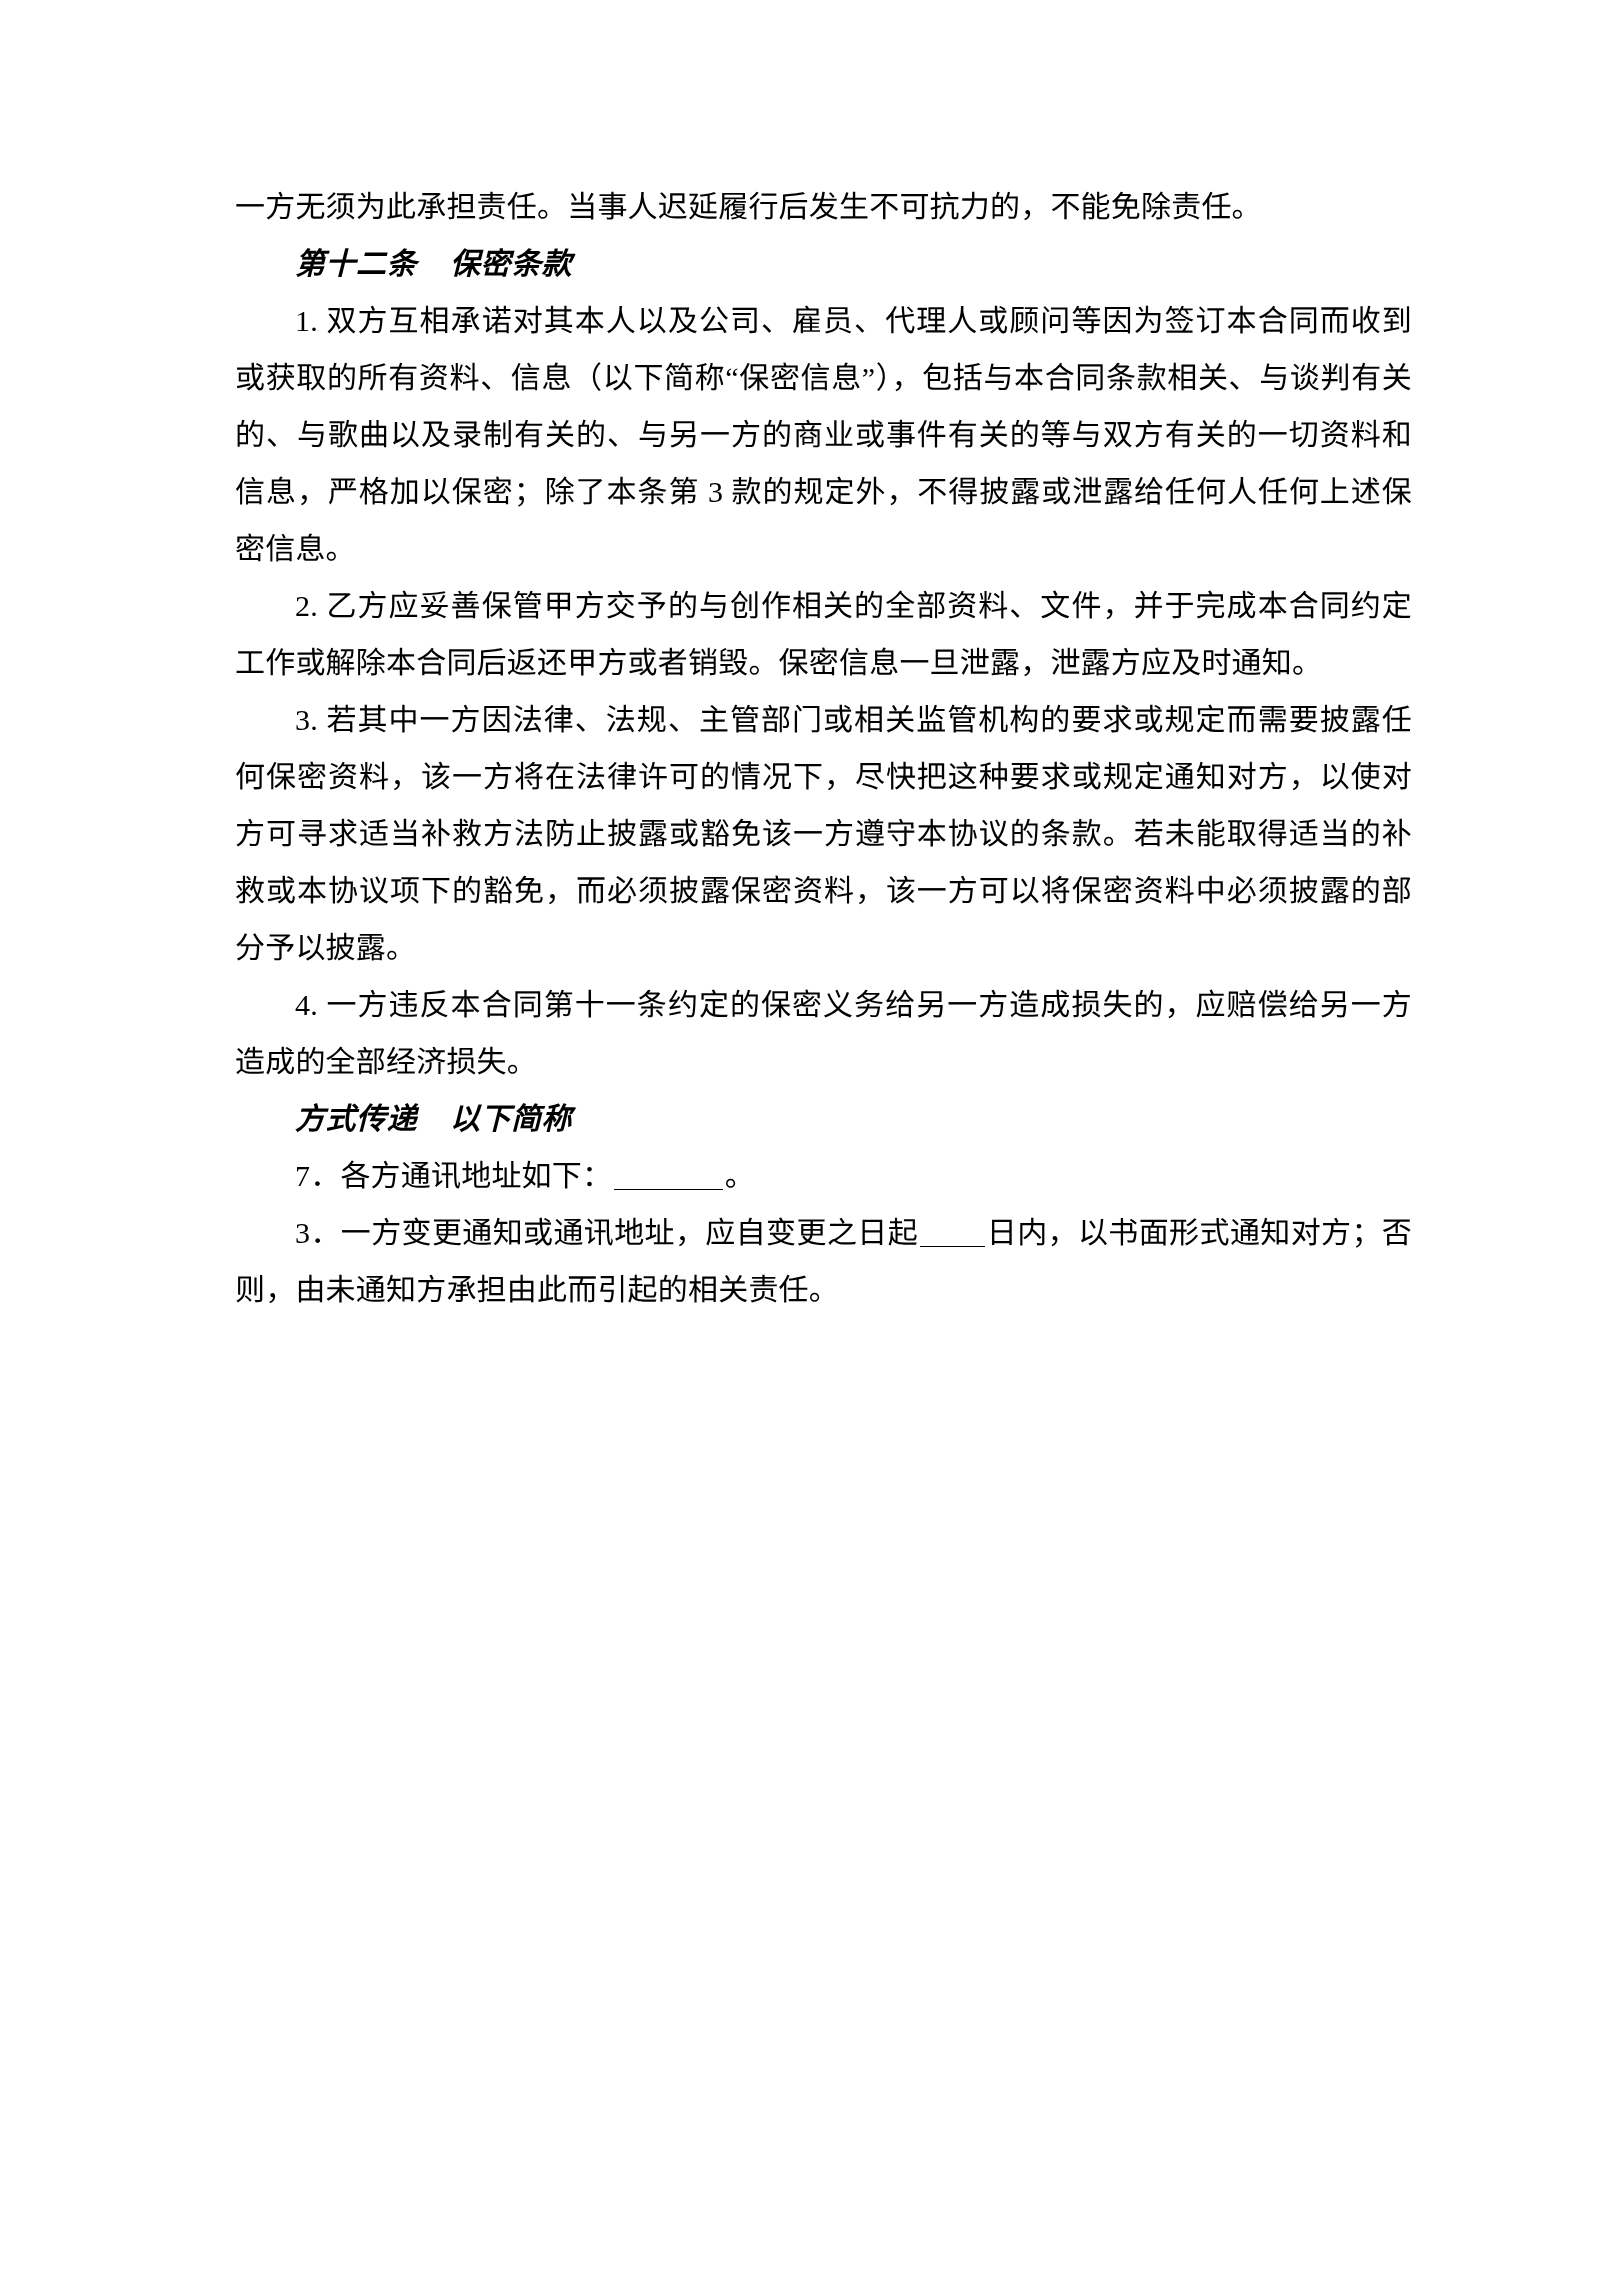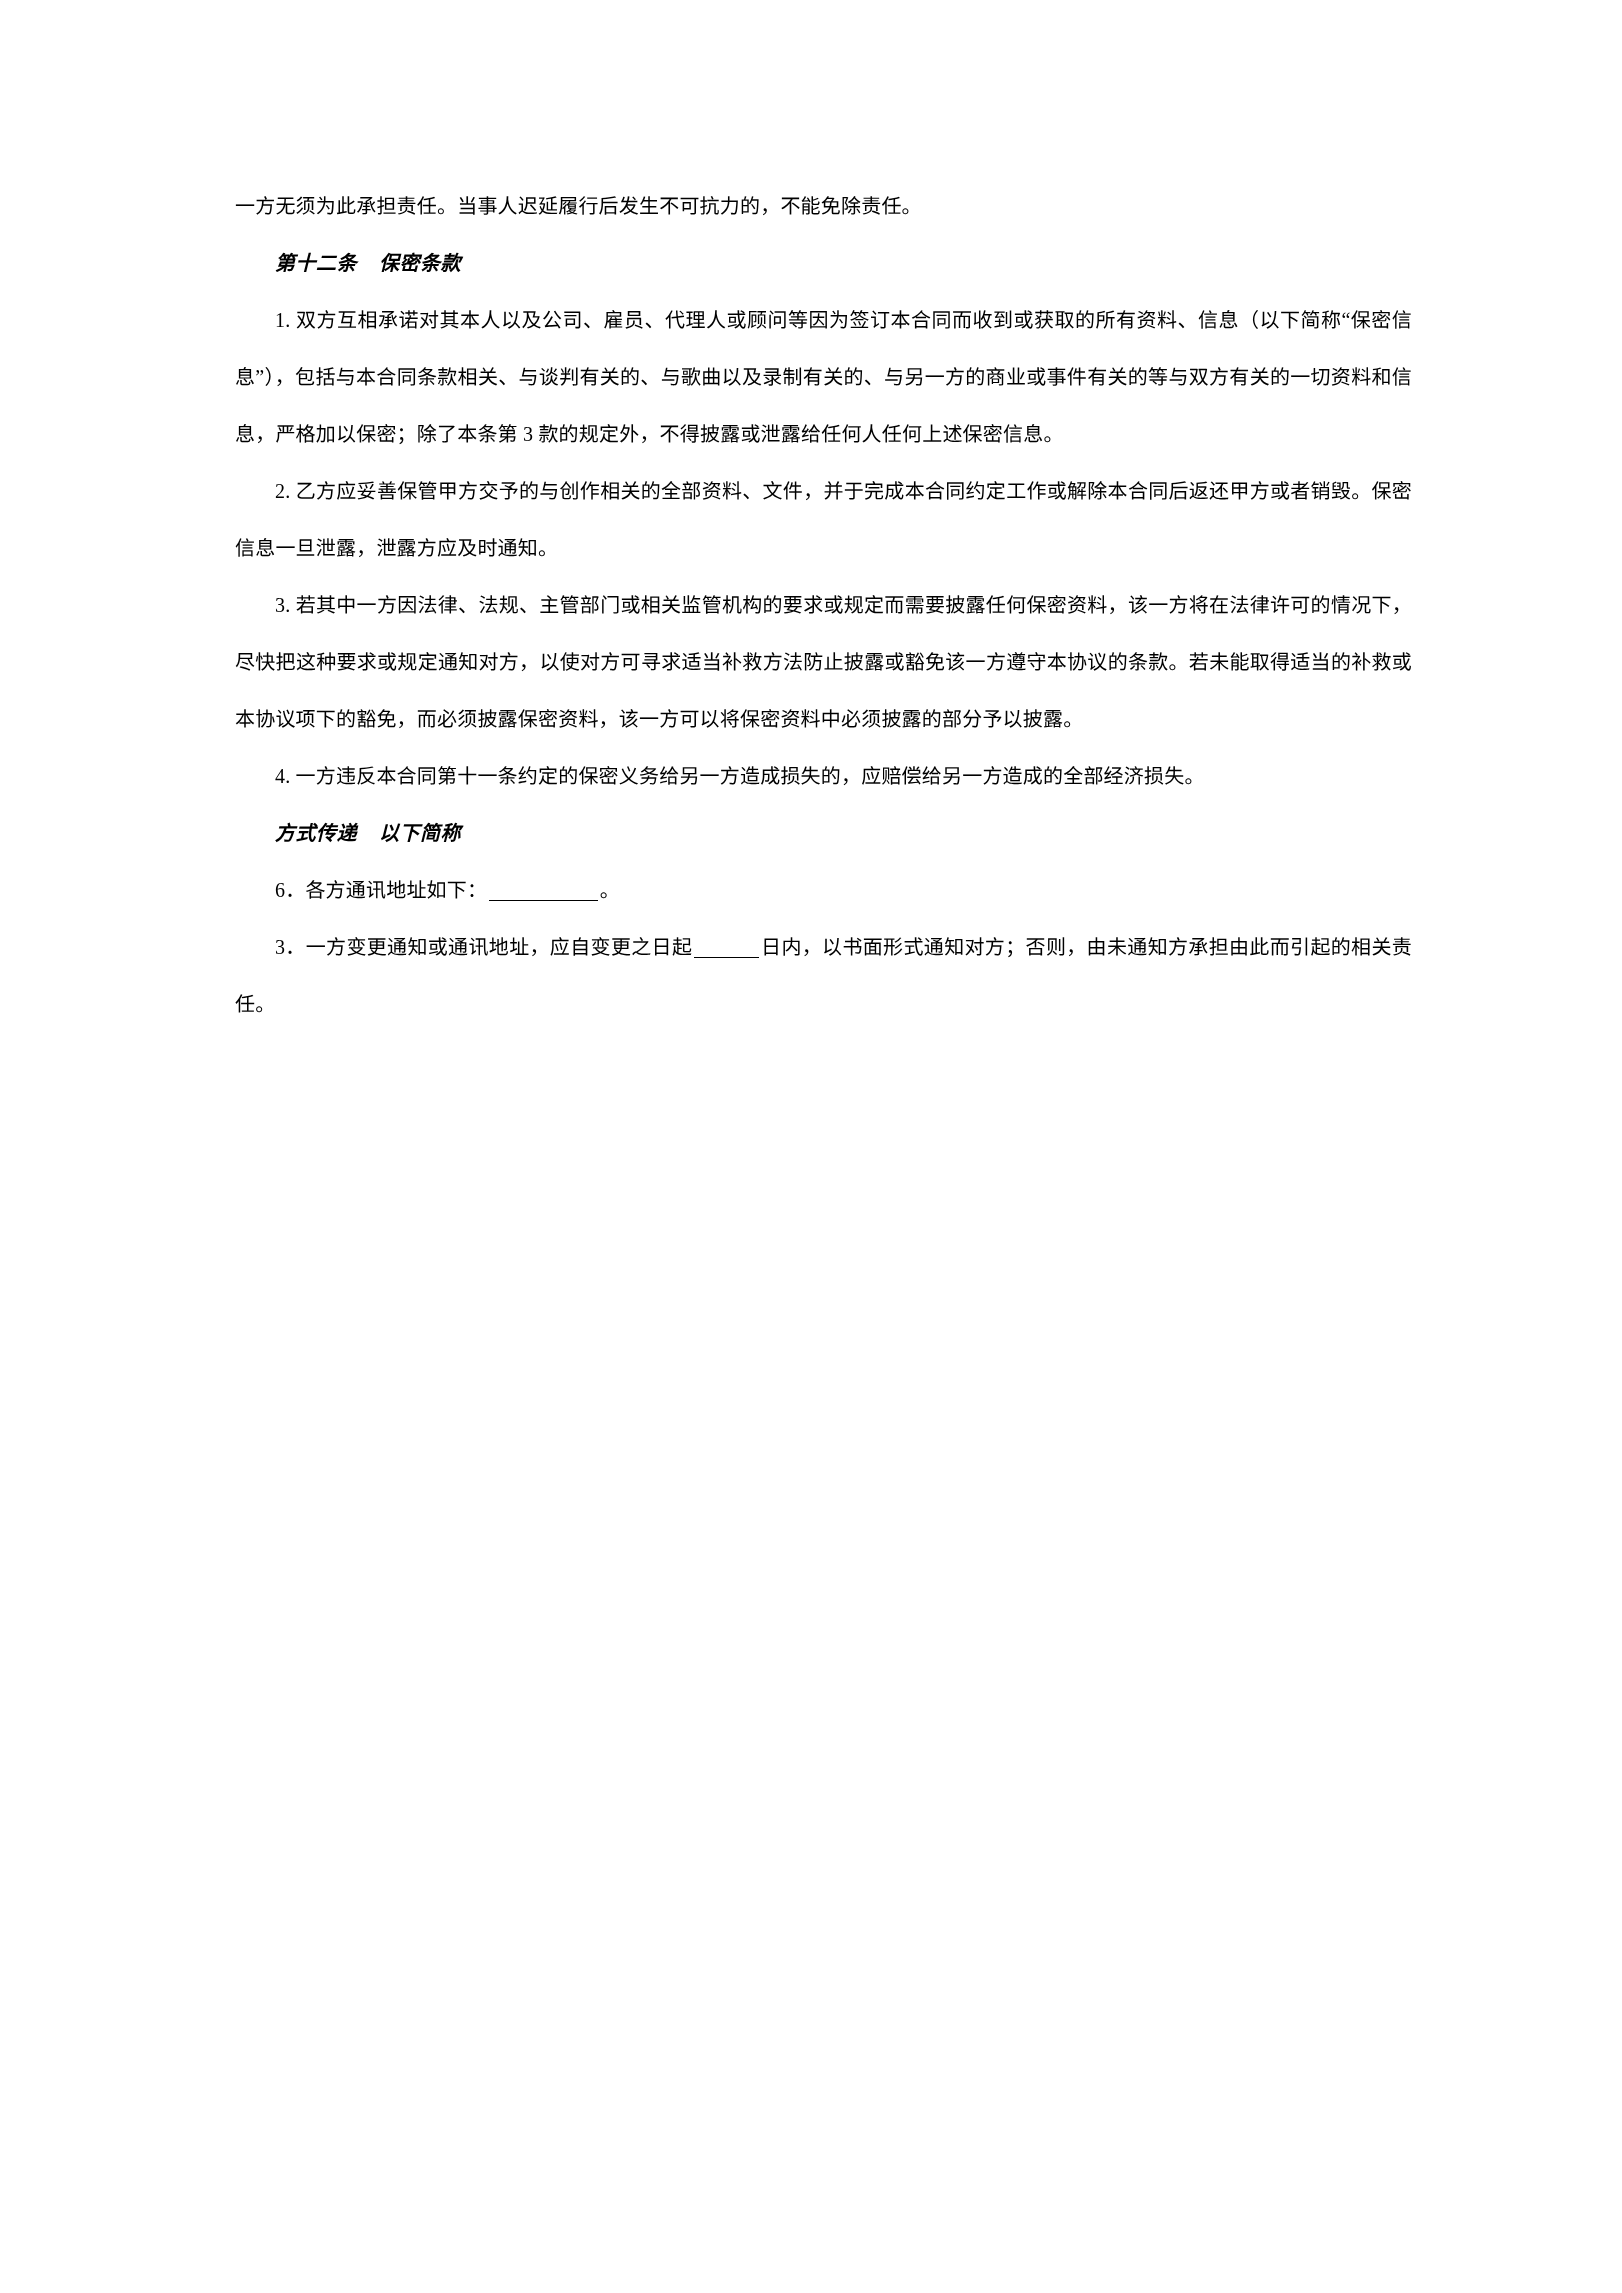--- a/index.html
+++ b/index.html
@@ -16,21 +16,21 @@
   }
   .page {
     position: relative;
     width: 1623px;
     height: 2294px;
     box-sizing: border-box;
     padding: 178px 211px 145px 235px;
     background: #ffffff;
   }
   .doc-body {
-    font-size: 20px;
+    font-size: 30px;
     line-height: 57px;
     text-align: justify;
     text-justify: inter-ideograph;
     letter-spacing: 0.2px;
   }
   p {
     margin: 0;
     padding: 0;
   }
   .para {
@@ -91,21 +91,21 @@
     <p class="para">3. 若其中一方因法律、法规、主管部门或相关监管机构的要求或规定而需要披露任何保密资料，该一方将在法律许可的情况下，尽快把这种要求或规定通知对方，以使对方可寻求适当补救方法防止披露或豁免该一方遵守本协议的条款。若未能取得适当的补救或本协议项下的豁免，而必须披露保密资料，该一方可以将保密资料中必须披露的部分予以披露。</p>
 
     <p class="para">4. 一方违反本合同第十一条约定的保密义务给另一方造成损失的，应赔偿给另一方造成的全部经济损失。</p>
 
     <p class="heading">
       <span>方式传递</span><span class="gap"></span><span>以下简称</span>
     </p>
 
 
     <p class="para">
-      <span>6．各方通讯地址如下：</span><span class="blank-mid"></span><span>。</span>
+      <span>7．各方通讯地址如下：</span><span class="blank-mid"></span><span>。</span>
     </p>
 
     <p class="para">
       <span>3．一方变更通知或通讯地址，应自变更之日起</span><span class="blank-short"></span><span>日内，以书面形式通知对方；否则，由未通知方承担由此而引起的相关责任。</span>
     </p>
 
   </div>
 </div>
 
 

